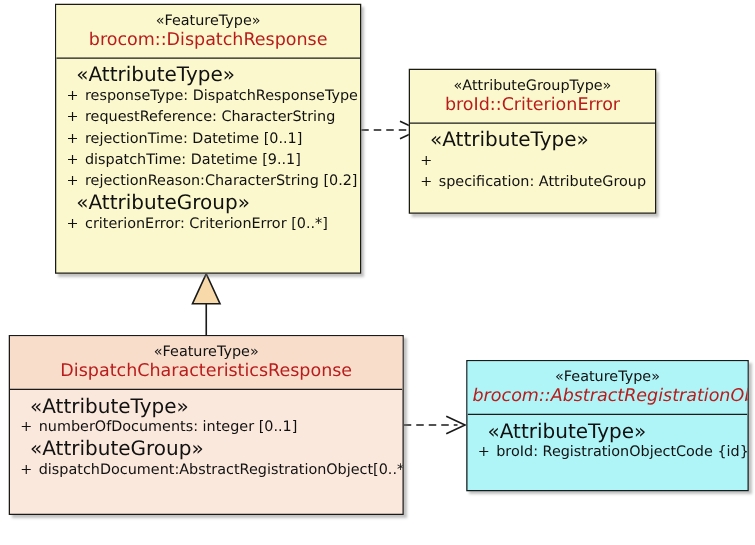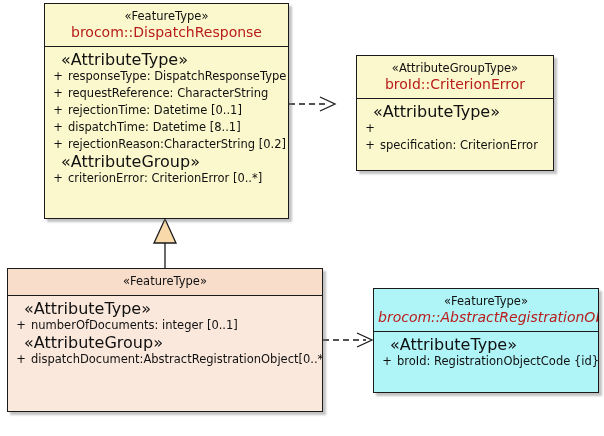--- a/index.html
+++ b/index.html
@@ -96,21 +96,21 @@
   .pal-peach  { background: #fbe8dc; }
   .pal-peach  .hdr { background: #f8ddcb; }
   .pal-cyan   { background: #aff4f7; }
   .pal-cyan   .hdr { background: #aff4f7; }
 
   
   #cls-dispatch-response {
     left: 44px; top: 3px; width: 245px; height: 216px;
   }
   #cls-criterion-error {
-    left: 356px; top: 55px; width: 198px; height: 116px;
+    left: 327px; top: 55px; width: 198px; height: 116px;
   }
   #cls-dispatch-characteristics-response {
     left: 7px; top: 268px; width: 316px; height: 144px;
   }
   #cls-abstract-registration-object {
     left: 373px; top: 288px; width: 226px; height: 105px;
   }
 </style>
 </head>
 <body>
@@ -152,21 +152,21 @@
       <div class="attr">
         <span class="vis">+</span>
         <span class="sig">requestReference: CharacterString</span>
       </div>
       <div class="attr">
         <span class="vis">+</span>
         <span class="sig">rejectionTime: Datetime [0..1]</span>
       </div>
       <div class="attr">
         <span class="vis">+</span>
-        <span class="sig">dispatchTime: Datetime [8..1]</span>
+        <span class="sig">dispatchTime: Datetime [9..1]</span>
       </div>
       <div class="attr">
         <span class="vis">+</span>
         <span class="sig">rejectionReason:CharacterString [0.2]</span>
       </div>
 
       <div class="grouplabel">«AttributeGroup»</div>
       <div class="attr">
         <span class="vis">+</span>
         <span class="sig">criterionError: CriterionError [0..*]</span>
@@ -179,28 +179,29 @@
       <div class="stereo">«AttributeGroupType»</div>
       <div class="cname">broId::CriterionError</div>
     </div>
     <div class="compart">
       <div class="grouplabel">«AttributeType»</div>
       <div class="attr">
         <span class="vis">+</span>
       </div>
       <div class="attr">
         <span class="vis">+</span>
-        <span class="sig">specification: CriterionError</span>
+        <span class="sig">specification: AttributeGroup</span>
       </div>
     </div>
   </div>
 
   <div class="uml-class pal-peach" id="cls-dispatch-characteristics-response">
     <div class="hdr">
       <div class="stereo">«FeatureType»</div>
+      <div class="cname">DispatchCharacteristicsResponse</div>
     </div>
     <div class="compart">
       <div class="grouplabel">«AttributeType»</div>
       <div class="attr">
         <span class="vis">+</span>
         <span class="sig">numberOfDocuments: integer [0..1]</span>
       </div>
       <div class="grouplabel">«AttributeGroup»</div>
       <div class="attr">
         <span class="vis">+</span>

